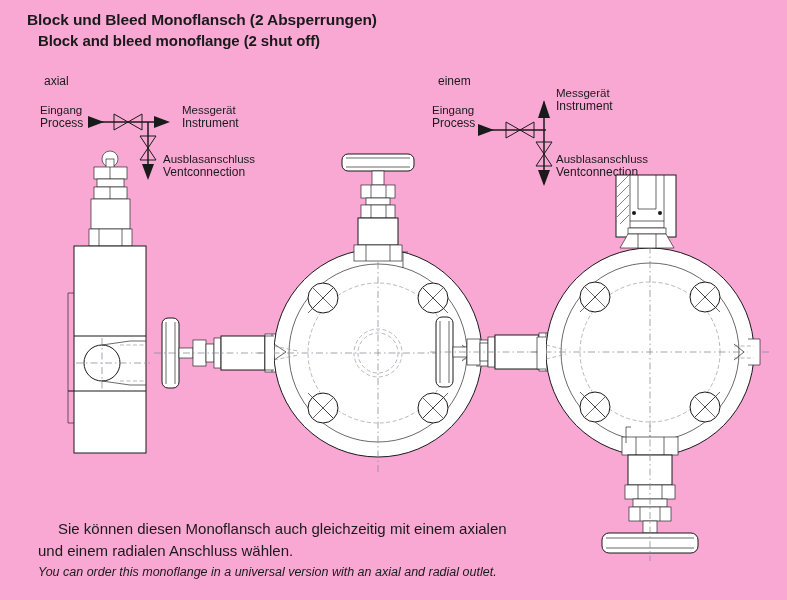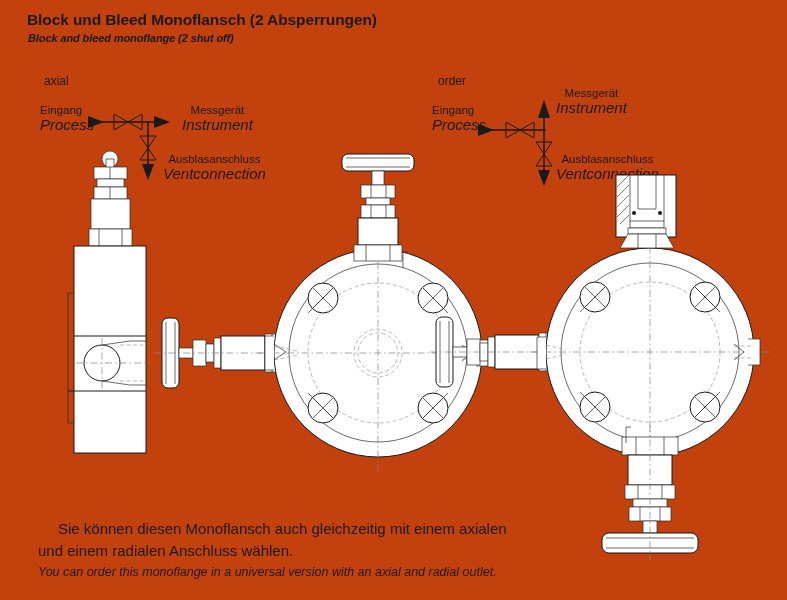--- a/index.html
+++ b/index.html
@@ -7,55 +7,55 @@
     margin: 0; padding: 0;
     width: 787px; height: 600px;
     background: #ffffff;
     font-family: "Liberation Sans", sans-serif;
     color: #1a1a1a;
     overflow: hidden;
   }
   #page {
     position: relative;
     width: 787px; height: 600px;
-    background: #c2410c;
+    background: #f9a8d4;
   }
 
   
   .title-de {
     position: absolute; left: 27px; top: 11px;
     font-size: 15.5px; font-weight: bold;
     letter-spacing: -0.1px;
     white-space: nowrap;
   }
   .title-en {
-    position: absolute; left: 28px; top: 32px;
-    font-size: 11px; font-weight: bold; font-style: italic;
+    position: absolute; left: 38px; top: 32px;
+    font-size: 15px; font-weight: bold; 
     letter-spacing: -0.1px;
     white-space: nowrap;
   }
 
   
   .sec-head {
     position: absolute;
     font-size: 12px; font-weight: normal;
     white-space: nowrap;
   }
   .sec-head.axial  { left: 44px;  top: 74px; }
   .sec-head.radial { left: 438px; top: 74px; }
 
   
   .lbl {
     position: absolute;
     line-height: 1.02;
     white-space: nowrap;
   }
   .lbl .de { font-size: 11.5px; display: block; }
-  .lbl .en { font-size: 15px; font-style: italic; display: block; }
-  .lbl.right { text-align: center; }
+  .lbl .en { font-size: 12px; display: block; }
+  .lbl.right { text-align: left; }
 
   
   .schematic { position: absolute; }
   .schematic.axial  { left: 36px;  top: 98px; }
   .schematic.radial { left: 430px; top: 92px; }
 
   
   .drawing { position: absolute; }
   .drawing.axial  { left: 58px;  top: 148px; }
   .drawing.radial { left: 430px; top: 165px; }
@@ -85,21 +85,21 @@
 </style>
 </head>
 <body>
 
 <div id="page">
 
   <div class="title-de">Block und Bleed Monoflansch (2 Absperrungen)</div>
   <div class="title-en">Block and bleed monoflange (2 shut off)</div>
 
   <div class="sec-head axial">axial</div>
-  <div class="sec-head radial">order</div>
+  <div class="sec-head radial">einem</div>
 
   <div class="schematic axial">
     <svg width="230" height="90" viewBox="0 0 230 90">
 
       <line class="ln-h" x1="52" y1="24" x2="130" y2="24"></line>
 
       <polygon class="solid" points="52,18 68,24 52,30"></polygon>
 
       <polygon class="ln" points="78,16 78,32 92,24"></polygon>
       <polygon class="ln" points="106,16 106,32 92,24"></polygon>

